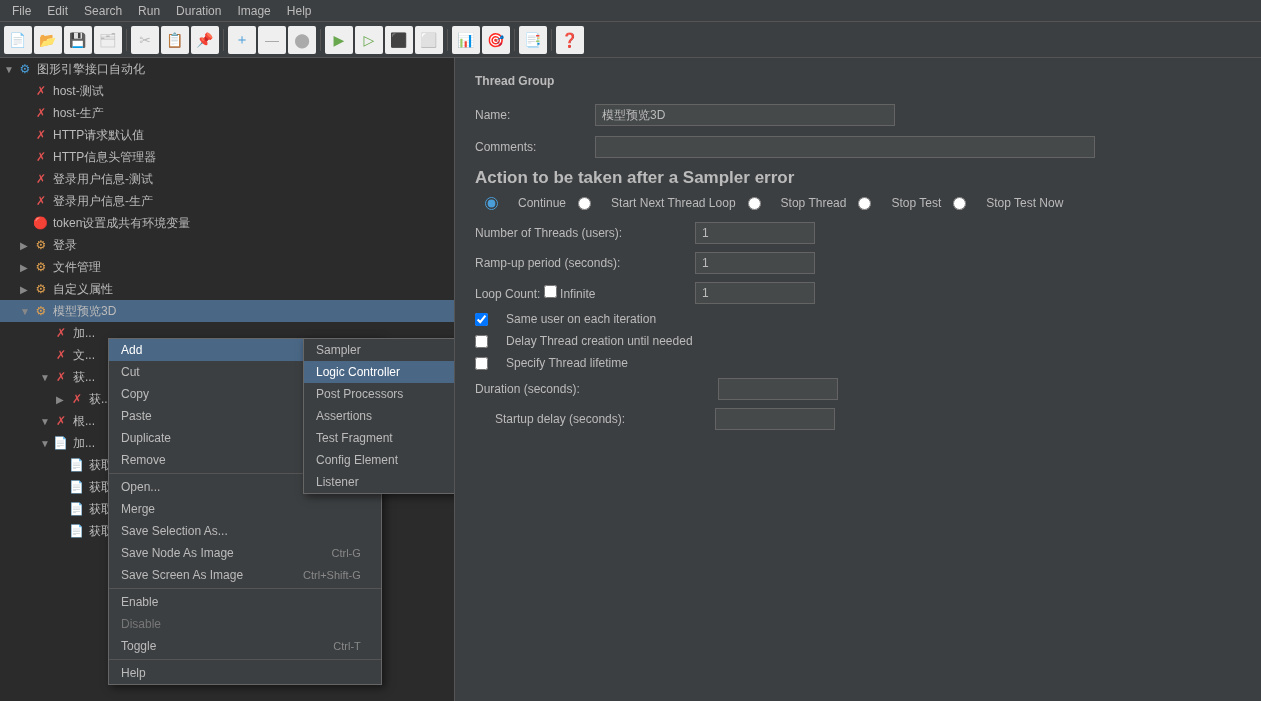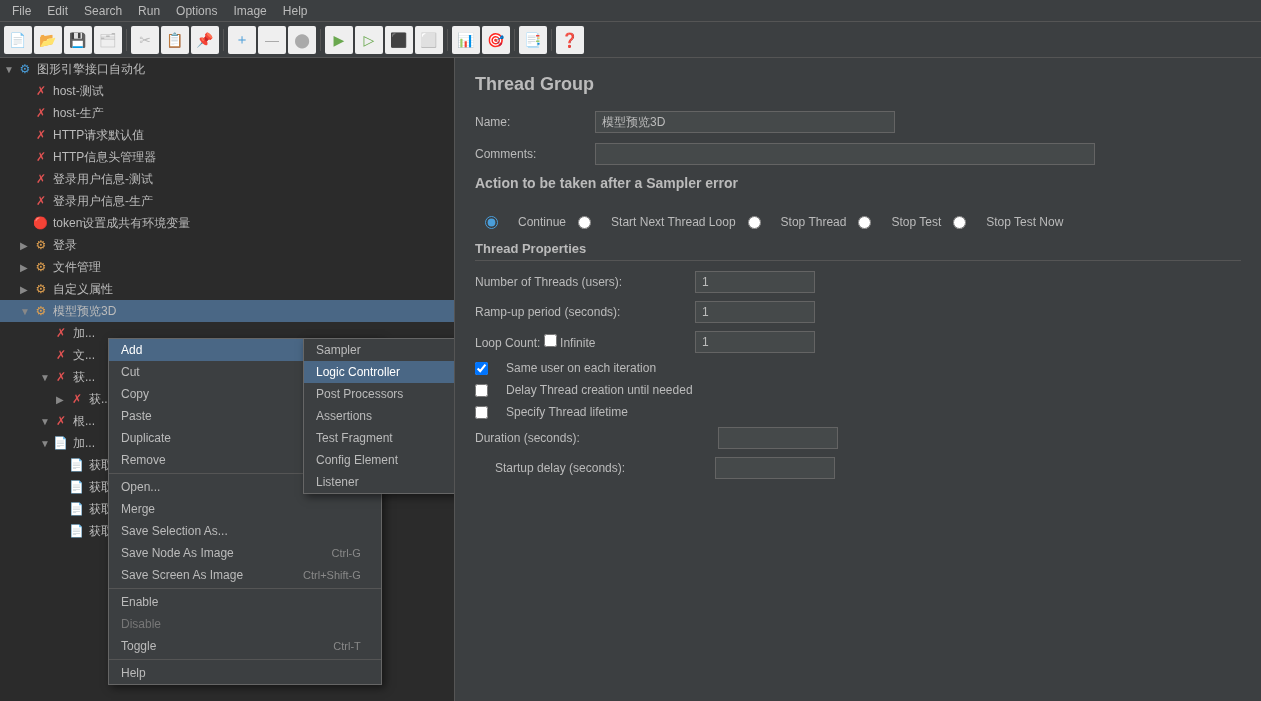--- a/index.html
+++ b/index.html
@@ -104,21 +104,21 @@
     }
 
     
     .content-panel {
       flex: 1;
       background: #3c3f41;
       padding: 16px 20px;
       overflow-y: auto;
     }
     .panel-title {
-      font-size: 18px;
+      font-size: 12px;
       font-weight: bold;
       color: #bbbbbb;
       margin-bottom: 16px;
     }
     .field-row {
       display: flex;
       align-items: center;
       margin-bottom: 10px;
     }
     .field-label {
@@ -131,22 +131,22 @@
       border: 1px solid #646464;
       color: #bbbbbb;
       padding: 2px 6px;
       font-size: 12px;
       min-width: 200px;
       height: 22px;
       outline: none;
     }
     .section-title {
       color: #bbbbbb;
-      font-size: 14px;
-      margin-bottom: 24px;
+      font-size: 17px;
+      margin-bottom: 8px;
       font-weight: bold;
     }
     .radio-group {
       display: flex;
       align-items: center;
       gap: 12px;
       margin-bottom: 12px;
       margin-left: 10px;
     }
     .radio-item {
@@ -260,21 +260,21 @@
     .icon-blue { color: #4a9eda; }
   </style>
 </head>
 <body>
 
 <div class="menubar">
   <span class="menubar-item">File</span>
   <span class="menubar-item">Edit</span>
   <span class="menubar-item">Search</span>
   <span class="menubar-item">Run</span>
-  <span class="menubar-item">Options</span>
+  <span class="menubar-item">Duration</span>
   <span class="menubar-item">Image</span>
   <span class="menubar-item">Help</span>
 </div>
 
 <div class="toolbar">
   <button class="toolbar-btn">📄</button>
   <button class="toolbar-btn">📂</button>
   <button class="toolbar-btn">💾</button>
   <button class="toolbar-btn">🗂</button>
   <div class="toolbar-sep"></div>
@@ -542,21 +542,20 @@
           <input type="radio" name="sampler-error" style="">
           <span>Stop Test</span>
         </label>
         <label class="radio-item">
           <input type="radio" name="sampler-error" style="">
           <span>Stop Test Now</span>
         </label>
       </div>
     </div>
 
-    <div class="thread-props-title">Thread Properties</div>
 
     <div class="prop-row">
       <span class="prop-label">Number of Threads (users):</span>
       <input class="prop-input" type="text" value="1" style="">
     </div>
     <div class="prop-row">
       <span class="prop-label">Ramp-up period (seconds):</span>
       <input class="prop-input" type="text" value="1" style="">
     </div>
     <div class="prop-row">

